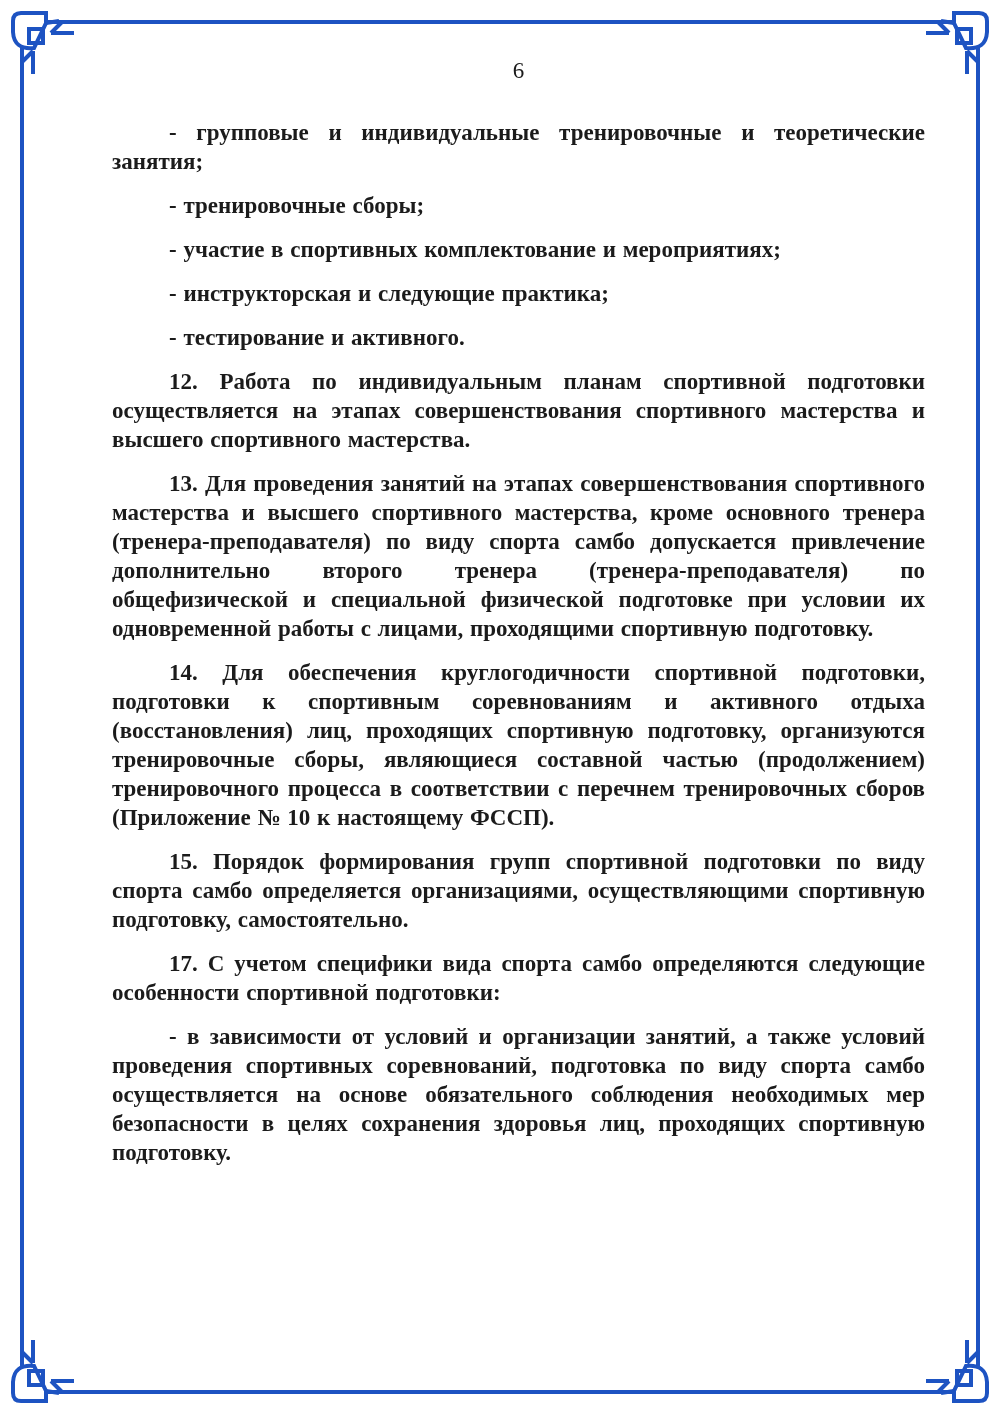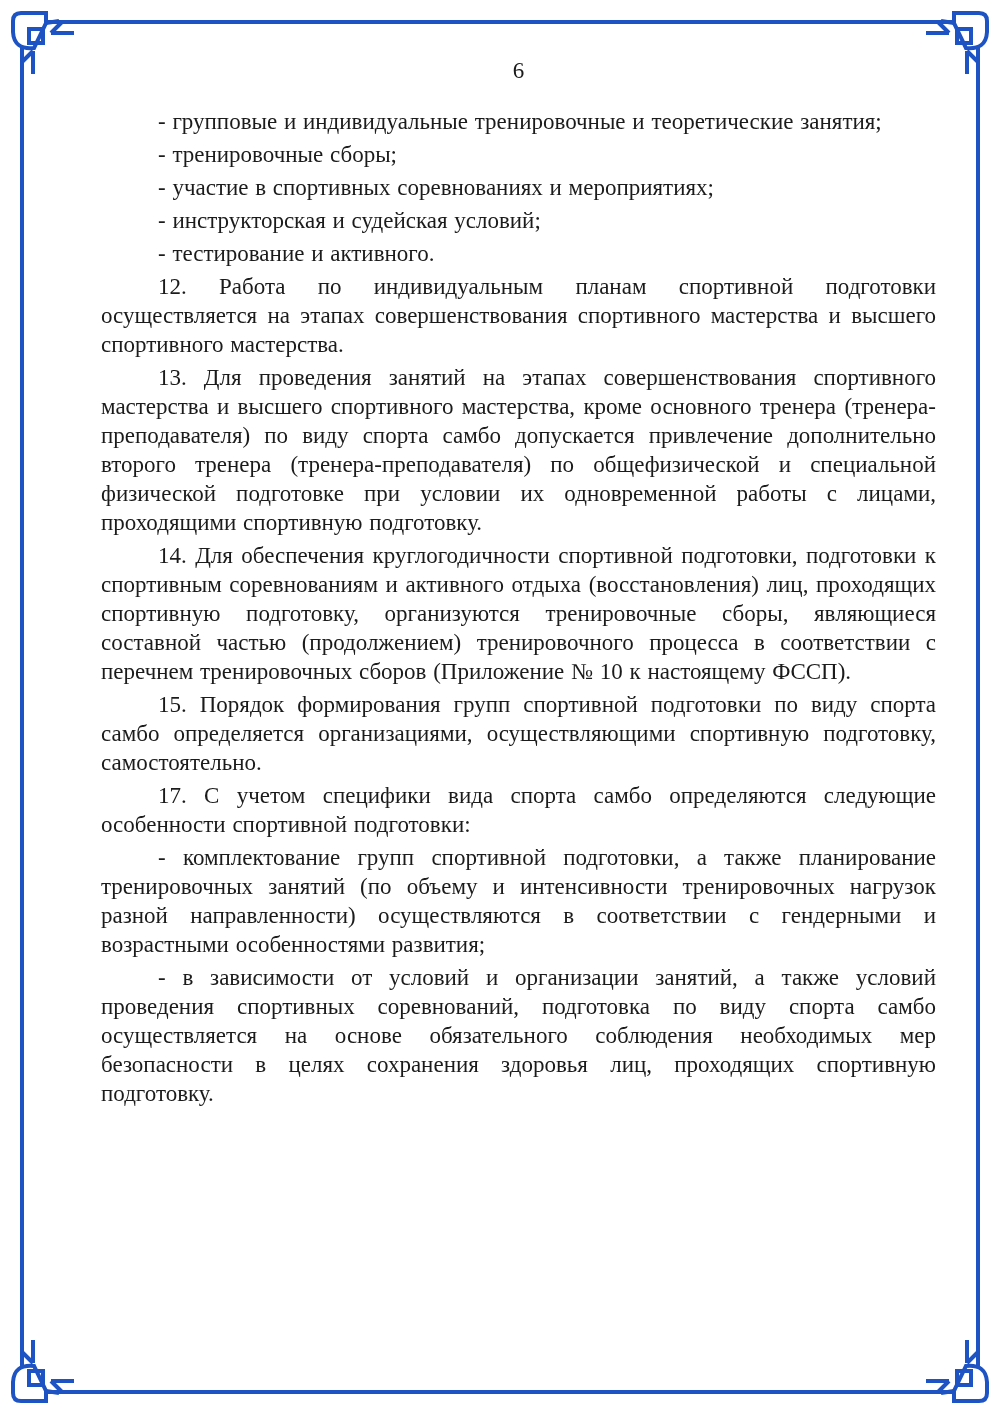--- a/index.html
+++ b/index.html
@@ -48,26 +48,27 @@
   }
   .doc {
     position: absolute;
     top: 103px;
     left: 97px;
     width: 843px;
     font-size: 23px;
     line-height: 29px;
   }
   .doc p {
-    margin: 4px;
+    margin: 15px;
     padding: 0;
     text-align: justify;
     text-align-last: left;
     text-indent: 57px;
     word-spacing: 1px;
+    font-weight: bold;
   }
 </style>
 </head>
 <body>
 
 <div class="frame-line frame-top"></div>
 <div class="frame-line frame-bottom"></div>
 <div class="frame-line frame-left"></div>
 <div class="frame-line frame-right"></div>
 
@@ -122,23 +123,22 @@
     <path d="M22,62 L33,51"></path>
     <path d="M33,51 V74"></path>
   </svg>
 </div>
 
 <div class="page-number">6</div>
 
 <div class="doc">
   <p>- групповые и индивидуальные тренировочные и теоретические занятия;</p>
   <p>- тренировочные сборы;</p>
-  <p>- участие в спортивных соревнованиях и мероприятиях;</p>
-  <p>- инструкторская и судейская условий;</p>
+  <p>- участие в спортивных комплектование и мероприятиях;</p>
+  <p>- инструкторская и следующие практика;</p>
   <p>- тестирование и активного.</p>
   <p>12. Работа по индивидуальным планам спортивной подготовки осуществляется на этапах совершенствования спортивного мастерства и высшего спортивного мастерства.</p>
   <p>13. Для проведения занятий на этапах совершенствования спортивного мастерства и высшего спортивного мастерства, кроме основного тренера (тренера-преподавателя) по виду спорта самбо допускается привлечение дополнительно второго тренера (тренера-преподавателя) по общефизической и специальной физической подготовке при условии их одновременной работы с лицами, проходящими спортивную подготовку.</p>
   <p>14. Для обеспечения круглогодичности спортивной подготовки, подготовки к спортивным соревнованиям и активного отдыха (восстановления) лиц, проходящих спортивную подготовку, организуются тренировочные сборы, являющиеся составной частью (продолжением) тренировочного процесса в соответствии с перечнем тренировочных сборов (Приложение № 10 к настоящему ФССП).</p>
   <p>15. Порядок формирования групп спортивной подготовки по виду спорта самбо определяется организациями, осуществляющими спортивную подготовку, самостоятельно.</p>
   <p>17. С учетом специфики вида спорта самбо определяются следующие особенности спортивной подготовки:</p>
-  <p>- комплектование групп спортивной подготовки, а также планирование тренировочных занятий (по объему и интенсивности тренировочных нагрузок разной направленности) осуществляются в соответствии с гендерными и возрастными особенностями развития;</p>
   <p>- в зависимости от условий и организации занятий, а также условий проведения спортивных соревнований, подготовка по виду спорта самбо осуществляется на основе обязательного соблюдения необходимых мер безопасности в целях сохранения здоровья лиц, проходящих спортивную подготовку.</p>
 </div>
 
 </body></html>

